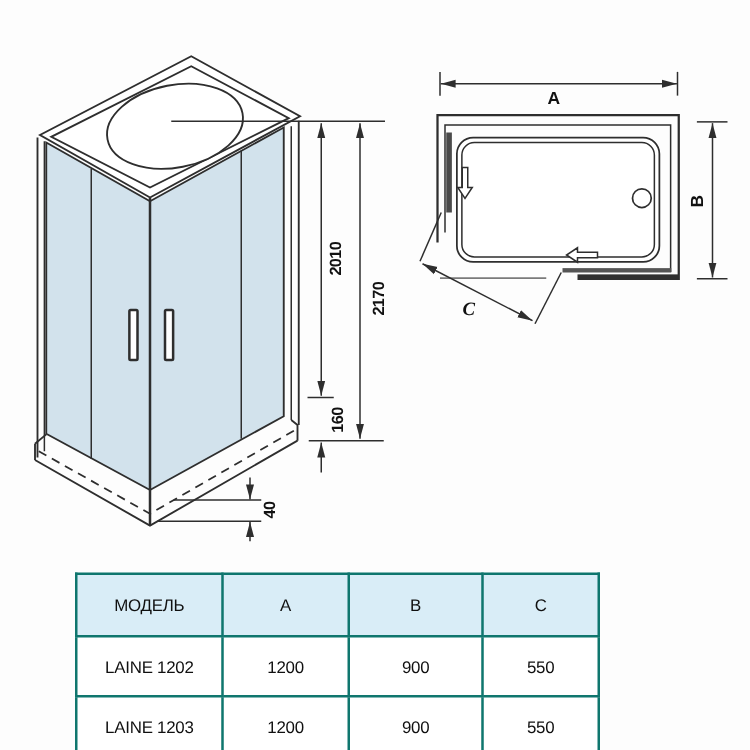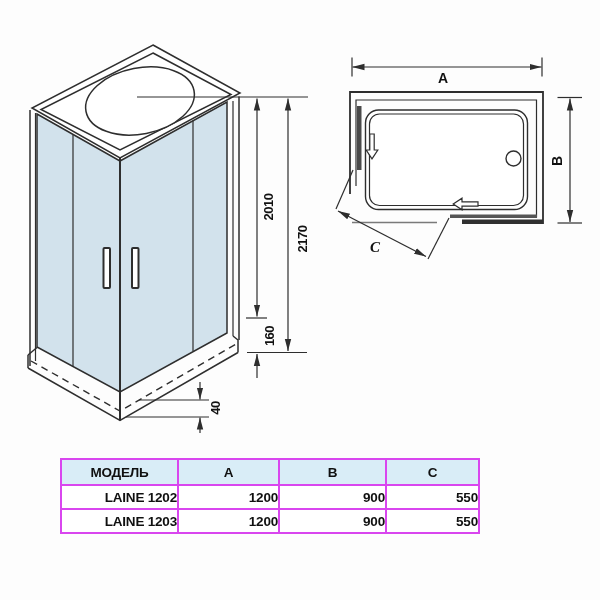--- a/index.html
+++ b/index.html
@@ -11,24 +11,24 @@
   .thin{stroke:#2e2e2e;stroke-width:1.2;fill:none;}
   .dimln{stroke:#2e2e2e;stroke-width:1.2;fill:none;}
   .glass{fill:#d2e2ec;stroke:#2e2e2e;stroke-width:1.5;}
   .whitefill{fill:#ffffff;stroke:#2e2e2e;stroke-width:1.5;}
   .dash{stroke:#2e2e2e;stroke-width:1.4;fill:none;stroke-dasharray:7 5;}
   .dimtxt{font:bold 13px "Liberation Sans",sans-serif;fill:#111;letter-spacing:-0.5px;}
   .bigtxt{font:bold 14px "Liberation Sans",sans-serif;fill:#111;}
   .italtxt{font:italic bold 15px "Liberation Serif",serif;fill:#111;}
   
   .spec-table{position:absolute;left:60px;top:458px;border-collapse:collapse;table-layout:fixed;}
-  .spec-table th,.spec-table td{border:2px solid #d946ef;text-align:center;vertical-align:middle;
-      font-weight:bold;font-size:13.5px;color:#101010;letter-spacing:-0.2px;padding:0;}
+  .spec-table th,.spec-table td{border:2px solid #0f766e;text-align:center;vertical-align:middle;
+      font-weight:normal;font-size:13.5px;color:#101010;letter-spacing:-0.2px;padding:12px;}
   .spec-table th{background:#d9edf7;height:24px;}
-  .spec-table td{background:#ffffff;height:22px;text-align:right;}
+  .spec-table td{background:#ffffff;height:22px;}
 </style>
 </head>
 <body>
 
 <div class="canvas">
 
   <svg class="drawing" width="600" height="455" viewBox="0 0 600 455">
     <defs>
       <marker id="arrow" viewBox="0 0 12 8" refX="12" refY="4" markerWidth="12" markerHeight="8" markerUnits="userSpaceOnUse" orient="auto-start-reverse">
         <path d="M0,0.8 L12,4 L0,7.2 Z" fill="#2e2e2e"></path>

